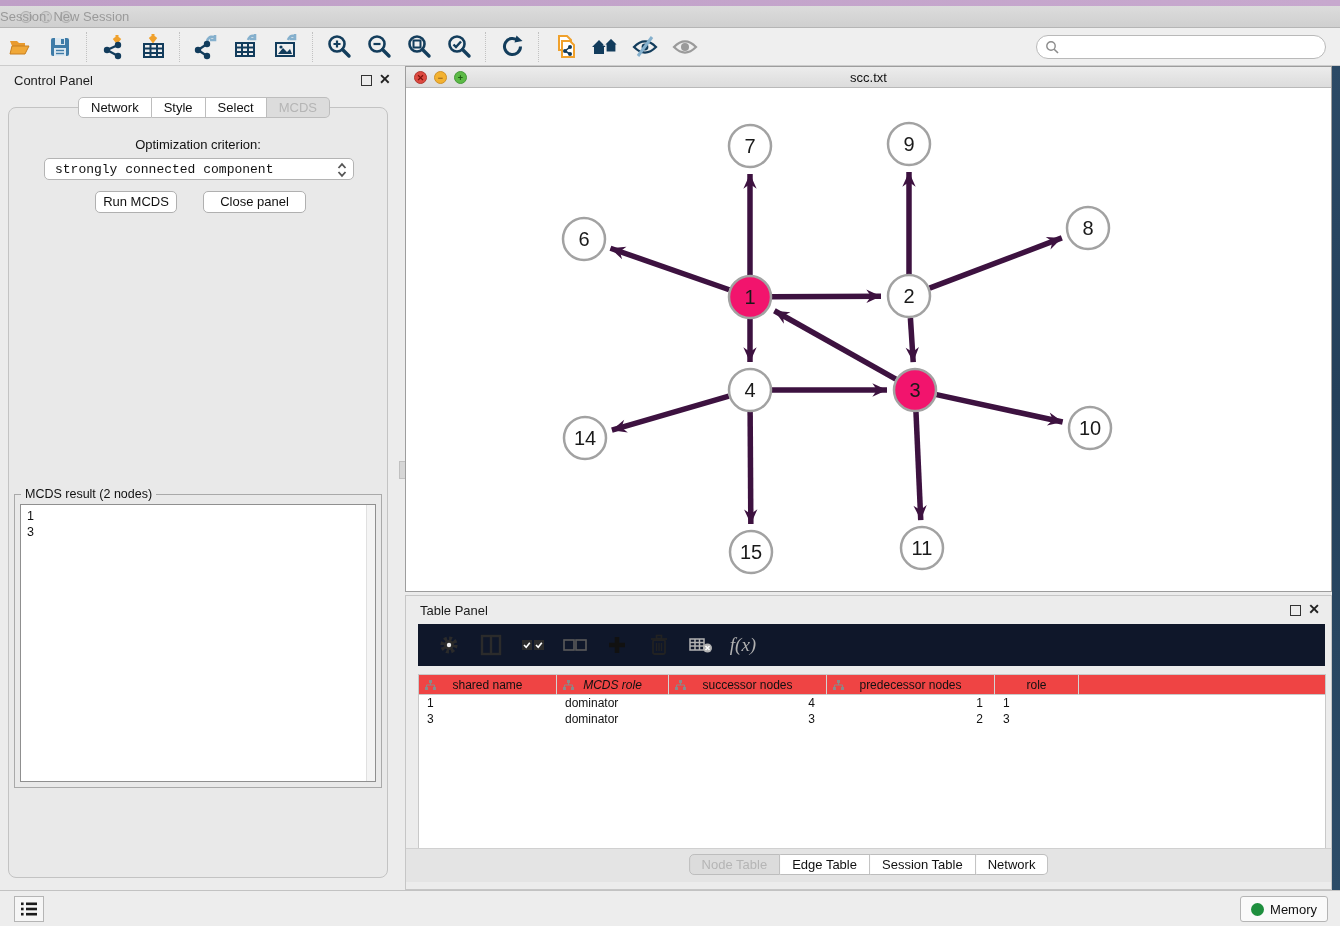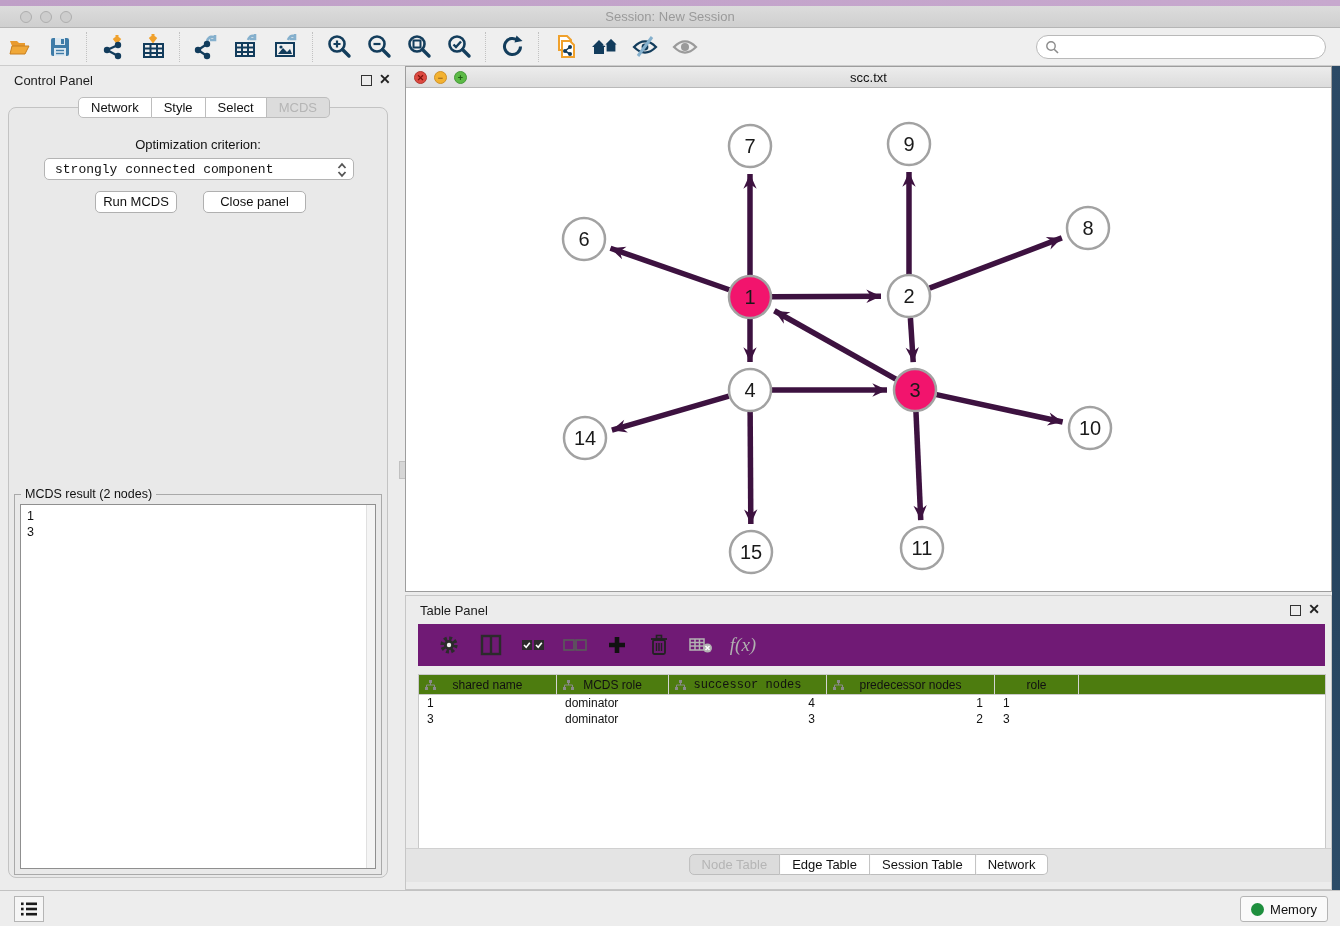--- a/index.html
+++ b/index.html
@@ -6,21 +6,21 @@
   html,body { font-family:"Liberation Sans", sans-serif; }
   .screen { position:relative; width:1340px; height:926px; background:#ececec; overflow:hidden; }
 
   
   .desktop-top { position:absolute; left:0; top:0; width:1340px; height:6px; background:linear-gradient(90deg,#bf9fc7,#c7a8ce); }
   .desktop-right { position:absolute; left:1332px; top:66px; width:8px; height:824px; background:linear-gradient(180deg,#2c4a66,#24405a 40%,#2c4c68); }
 
   
   .titlebar { position:absolute; left:0; top:6px; width:1340px; height:22px; background:linear-gradient(#dcdcdc,#cfcfcf); border-bottom:1px solid #b5b5b5; }
   .titlebar .dot { position:absolute; top:5px; width:12px; height:12px; border-radius:50%; background:#cdcdcd; border:1px solid #aeaeae; }
-  .titlebar .title { position:absolute; left:0; right:0; top:3px; text-align:center; font-size:13px; color:#9a9a9a; }
+  .titlebar .title { position:absolute; left:0; right:0; top:3px; font-size:13px; color:#9a9a9a; }
 
   
   .toolbar { position:absolute; left:0; top:28px; width:1340px; height:38px; background:#efefef; border-bottom:1px solid #cccccc; display:flex; align-items:center; }
   .tb-btn { width:34px; height:30px; display:flex; align-items:center; justify-content:center; flex:0 0 auto; margin:0 3px; }
   .tb-sep { width:1px; height:30px; margin:0 6px; border-left:1px dotted #c2c2c2; flex:0 0 auto; }
   .search-wrap { position:absolute; right:14px; top:7px; width:290px; height:24px; background:#ffffff; border:1px solid #b9b9b9; border-radius:12px; display:flex; align-items:center; padding-left:8px; }
 
   
   .control-panel { position:absolute; left:0; top:66px; width:396px; height:824px; background:#ececec; }
   .cp-header { position:absolute; left:0; top:0; width:100%; height:30px; }
@@ -31,21 +31,21 @@
   .tab-group { position:absolute; display:flex; height:34px;text-align:center; }
   .cp-tabs { left:78px; top:31px; }
   .tab { font-size:13px; color:#111; background:#ffffff; border:1px solid #bdbdbd; border-left:none; padding:2px 12px 0 12px; height:21px; }
   .tab:first-child { border-left:1px solid #bdbdbd; border-radius:5px 0 0 5px; }
   .tab:last-child { border-radius:0 5px 5px 0; }
   .tab.active { background:#dcdcdc; color:#b5b5b5; }
   .opt-label { position:absolute; left:0; right:0; top:71px; text-align:center; font-size:13px; color:#111; }
   .combo { position:absolute; left:44px; top:92px; width:310px; height:22px; background:#fff; border:1px solid #b4b4b4; border-radius:5px; font-size:13px; color:#111; display:flex; align-items:center; padding-left:10px;font-family:Liberation Mono, monospace; }
   .combo .stepper { position:absolute; right:5px; top:2px; }
   .btn { position:absolute; top:125px; height:22px; background:#fff; border:1px solid #b0b0b0; border-radius:5px; font-size:13px; color:#111; text-align:center; padding-top:2px; }
-  .result-group { position:absolute; left:14px; top:428px; width:368px; height:381px; border:1px solid #a9a9a9; }
+  .result-group { position:absolute; left:14px; top:428px; width:368px; height:294px; border:1px solid #a9a9a9; }
   .result-title { position:absolute; left:6px; top:-8px; background:#e9e9e9; padding:0 4px; font-size:12.5px; color:#111; }
   .result-box { position:absolute; left:5px; top:9px; right:5px; bottom:5px; background:#fff; border:1px solid #8f8f8f; font-size:12.5px; color:#111; padding:3px 0 0 6px; line-height:16px; white-space:pre-line; }
   .result-scrollbar { position:absolute; right:6px; top:10px; width:9px; bottom:6px; background:#f4f4f4; border-left:1px solid #e0e0e0; }
 
   
   .v-divider { position:absolute; left:399px; top:461px; width:8px; height:18px; background:#d6d6d6; border:1px solid #c0c0c0; }
   .h-divider { position:absolute; left:860px; top:585px; width:13px; height:7px; background:#d6d6d6; border:1px solid #c0c0c0; }
 
   
   .net-window { position:absolute; left:405px; top:66px; width:927px; height:526px; background:#fff; border:1px solid #9d9d9d; }
@@ -53,25 +53,25 @@
   .net-titlebar .title { position:absolute; left:0; right:0; top:3px; text-align:center; font-size:13px; color:#111; }
   .light { position:absolute; top:4px; width:13px; height:13px; border-radius:50%; text-align:center; font-size:9px; font-weight:bold; line-height:13px; }
   .light.red { left:8px; background:#dd4a41; border:1px solid #b03830; color:#7c110b; }
   .light.yellow { left:28px; background:#f3b231; border:1px solid #cf922a; color:#93611a; }
   .light.green { left:48px; background:#5cba46; border:1px solid #46993a; color:#1c6012; }
   .net-canvas { position:relative; width:100%; height:503px; background:#ffffff; }
 
   
   .table-panel { position:absolute; left:405px; top:595px; width:927px; height:295px; background:#ececec; border:1px solid #c6c6c6; }
   .tp-header { position:relative; height:26px; }
-  .tp-toolbar { position:absolute; left:12px; top:28px; right:6px; height:42px; background:#701a75; display:flex; align-items:center; gap:16px; padding-left:18px; }
+  .tp-toolbar { position:absolute; left:12px; top:28px; right:6px; height:42px; background:#0f172a; display:flex; align-items:center; gap:16px; padding-left:18px; }
   .tp-tool { display:flex; align-items:center; justify-content:center; width:26px; height:26px; }
   .fx-label { font-size:19px; font-style:italic; font-family:"Liberation Serif", serif; color:#b0b0b0; }
   .ttable { position:absolute; left:12px; top:78px; width:908px; height:176px; background:#fff; border:1px solid #c9c9c9; overflow:hidden; }
-  .t-head { display:flex; height:20px; background:#4d7c0f; border-bottom:1px solid #c9c9c9; }
+  .t-head { display:flex; height:20px; background:#ef4444; border-bottom:1px solid #c9c9c9; }
   .th { position:relative; display:flex; align-items:center; justify-content:center; font-size:12px; color:#111; border-right:1px solid #d4d4d4; height:20px; }
   .th .tree { position:absolute; left:6px; top:5px; }
   .tr { display:flex; height:16px; }
   .td { font-size:12px; color:#111; line-height:16px; padding:0 8px; overflow:hidden; white-space:nowrap; }
   .td.right { text-align:right; padding-right:12px; }
   .tp-tabs { left:50%; transform:translateX(-50%); top:258px; position:absolute; }
   .tp-tabbar { position:absolute; left:0; right:0; top:252px; height:34px; background:#e4e4e4; border-top:1px solid #d0d0d0; }
 
   
   .status-bar { position:absolute; left:0; top:890px; width:1340px; height:36px; background:#ededed; border-top:1px solid #c2c2c2; }
@@ -409,34 +409,34 @@
                 <rect x="4" y="0" width="3" height="3"></rect>
                 <rect x="0" y="7" width="3" height="3"></rect>
                 <rect x="8" y="7" width="3" height="3"></rect>
               </g>
               <g stroke="#8a8a8a" stroke-width="1" fill="none">
                 <path d="M5.5 3 v2 M1.5 7 v-2 h8 v2"></path>
               </g>
             </svg>
             <span>shared name</span>
           </div>
-          <div class="th" style="width: 112px;">
+          <div class="th" style="width: 112px; font-style: italic;">
             <svg class="tree" width="11" height="11" viewBox="0 0 11 11">
               <g fill="#8a8a8a">
                 <rect x="4" y="0" width="3" height="3"></rect>
                 <rect x="0" y="7" width="3" height="3"></rect>
                 <rect x="8" y="7" width="3" height="3"></rect>
               </g>
               <g stroke="#8a8a8a" stroke-width="1" fill="none">
                 <path d="M5.5 3 v2 M1.5 7 v-2 h8 v2"></path>
               </g>
             </svg>
             <span>MCDS role</span>
           </div>
-          <div class="th" style="width: 158px; font-family: Liberation Mono, monospace;">
+          <div class="th" style="width: 158px;">
             <svg class="tree" width="11" height="11" viewBox="0 0 11 11">
               <g fill="#8a8a8a">
                 <rect x="4" y="0" width="3" height="3"></rect>
                 <rect x="0" y="7" width="3" height="3"></rect>
                 <rect x="8" y="7" width="3" height="3"></rect>
               </g>
               <g stroke="#8a8a8a" stroke-width="1" fill="none">
                 <path d="M5.5 3 v2 M1.5 7 v-2 h8 v2"></path>
               </g>
             </svg>

